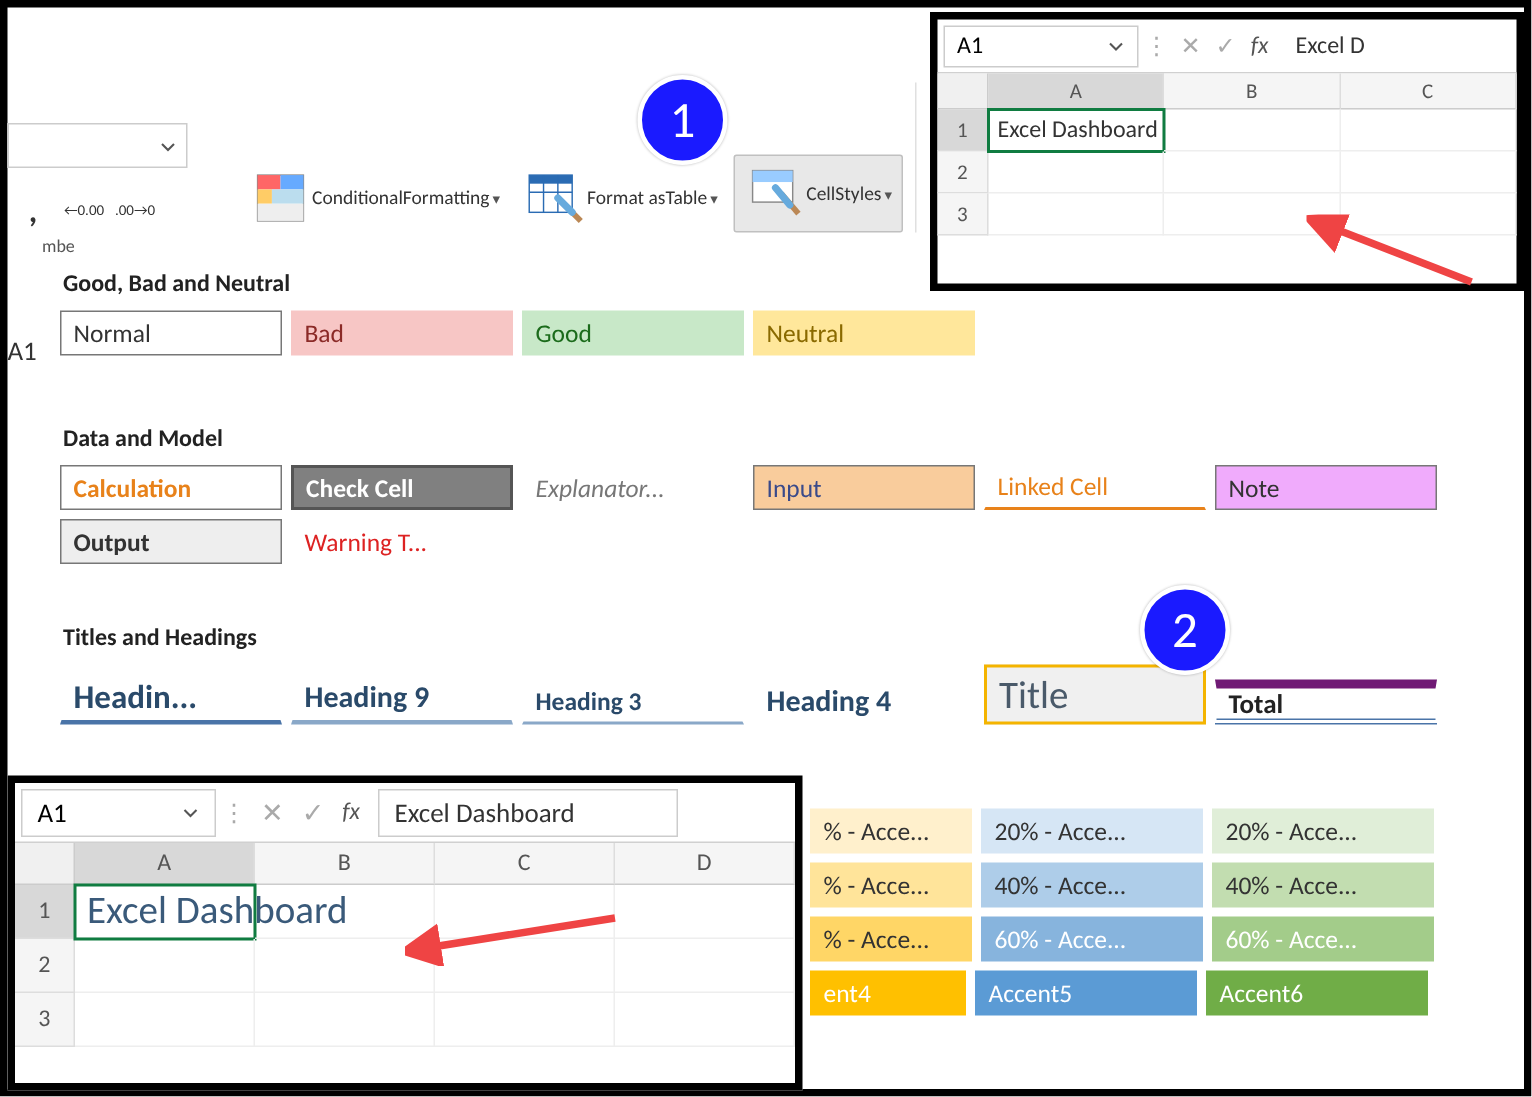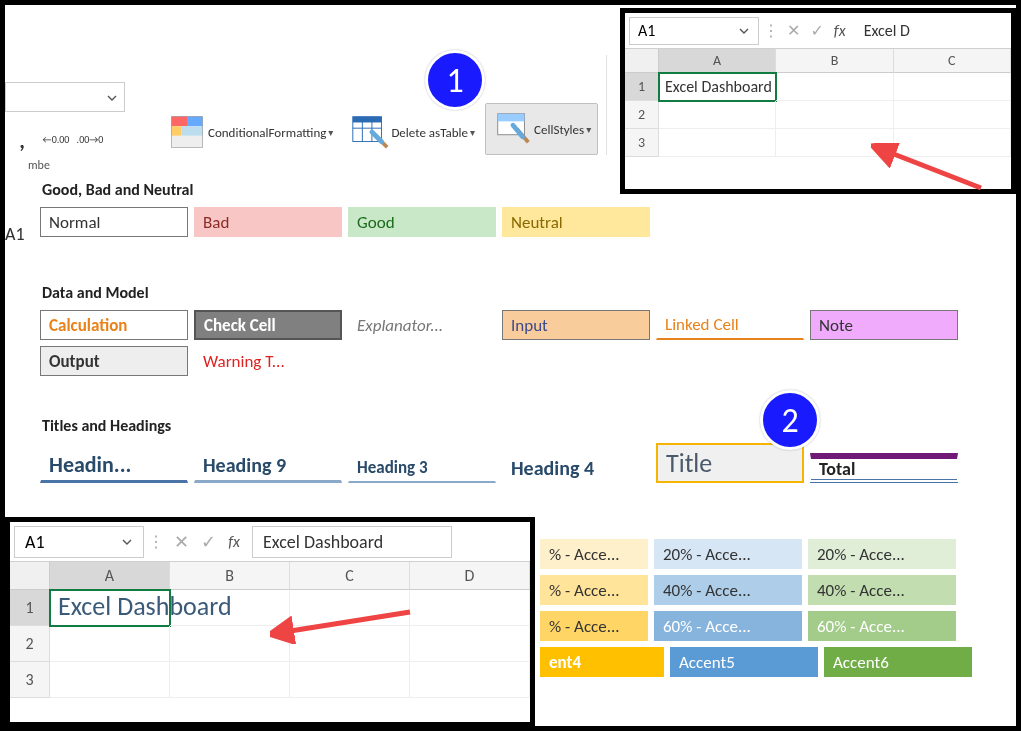--- a/index.html
+++ b/index.html
@@ -121,21 +121,21 @@
     <svg viewBox="0 0 44 44">
         <rect x="4" y="6" width="30" height="26" fill="#fff" stroke="#2a6bb3" stroke-width="1"></rect>
         <rect x="4" y="6" width="30" height="6" fill="#2a6bb3"></rect>
         <line x1="14" y1="6" x2="14" y2="32" stroke="#2a6bb3"></line>
         <line x1="24" y1="6" x2="24" y2="32" stroke="#2a6bb3"></line>
         <line x1="4" y1="18" x2="34" y2="18" stroke="#2a6bb3"></line>
         <path d="M28 26 L40 38" stroke="#b85" stroke-width="4"></path>
         <path d="M24 22 L34 32" stroke="#6ad" stroke-width="5" stroke-linecap="round"></path>
       </svg>
     <div class="lbl two">
-        <span>Delete as</span>
+        <span>Format as</span>
       </div>
     <div class="lbl two">
         <span>Table</span>
         <span class="carets">▾</span>
       </div>
   </div>
   <div class="big-btn cell-styles-btn">
     <svg viewBox="0 0 44 44">
         <rect x="6" y="6" width="28" height="22" fill="#fff" stroke="#888"></rect>
         <rect x="6" y="6" width="28" height="8" fill="#9cf"></rect>
@@ -231,21 +231,21 @@
       <div class="style-swatch" style="background:#ffe49a;color:#333;width:108px;">% - Acce...</div>
       <div class="style-swatch" style="background:#aecde9;color:#333;">40% - Acce...</div>
       <div class="style-swatch" style="background:#c2ddb0;color:#333;">40% - Acce...</div>
     </div>
     <div class="style-row" style="padding-left:510px;">
       <div class="style-swatch" style="background:#ffd666;color:#333;width:108px;">% - Acce...</div>
       <div class="style-swatch" style="background:#87b4dd;color:#fff;">60% - Acce...</div>
       <div class="style-swatch" style="background:#a3cc8a;color:#fff;">60% - Acce...</div>
     </div>
     <div class="style-row" style="padding-left:510px;">
-      <div class="style-swatch" style="background:#ffc000;color:#fff;width:124px;font-weight:bold;">ent4</div>
+      <div class="style-swatch" style="background:#ffc000;color:#fff;width:104px;">ent4</div>
       <div class="style-swatch" style="background:#5b9bd5;color:#fff;">Accent5</div>
       <div class="style-swatch" style="background:#70ad47;color:#fff;">Accent6</div>
     </div>
   </div>
 </div>
 
 <div class="badge" style="top:390px; left:760px;">
     <span>2</span>
   </div>
 

